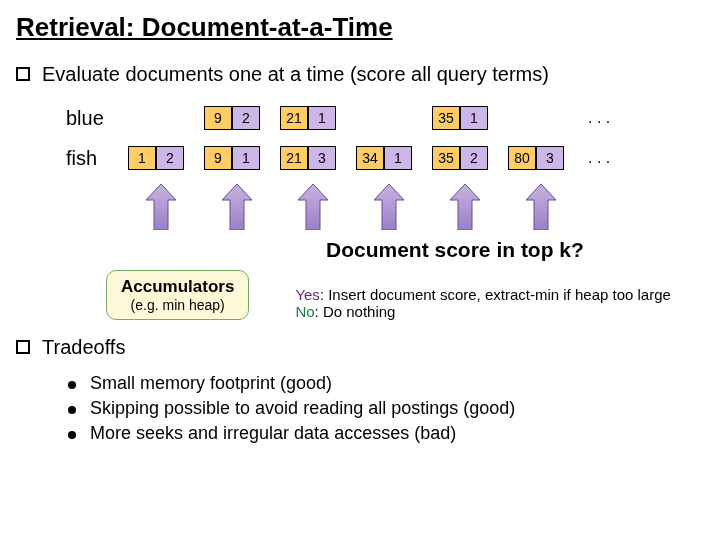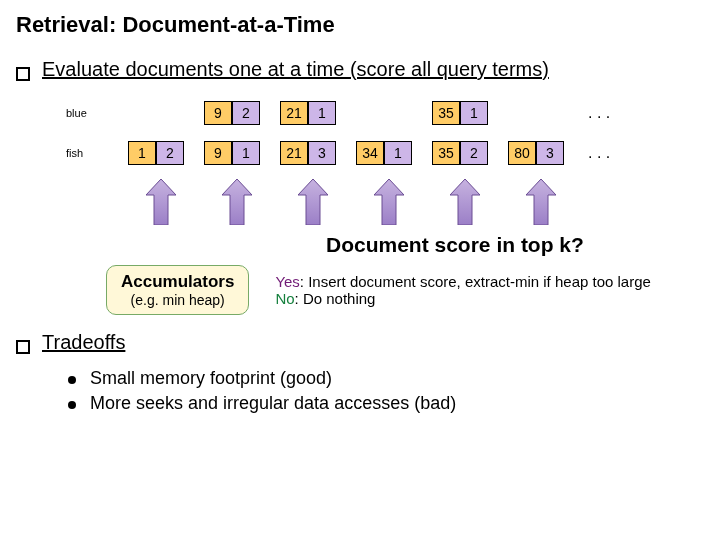--- a/index.html
+++ b/index.html
@@ -7,44 +7,44 @@
     margin: 0;
     padding: 0;
     width: 720px;
     height: 540px;
     font-family: Arial, Helvetica, sans-serif;
     background: #fff;
     color: #000;
     font-size: 16px;
   }
   .slide { padding: 12px 16px 8px 16px; }
-  .title { font-size: 22px; font-weight: bold; margin: 0 0 20px 0; }
-  .bullet-row { display: flex; align-items: flex-end; margin: 4px 0 14px 0; text-decoration: underline; }
+  .title { font-size: 26px; font-weight: bold; margin: 0 0 20px 0; text-decoration: underline; }
+  .bullet-row { display: flex; align-items: flex-start; margin: 4px 0 14px 0; }
   .sq-bullet { width: 14px; height: 14px; border: 2px solid #000; margin-right: 12px; margin-top: 4px; flex-shrink: 0; }
   .bullet-text { font-size: 20px; }
   .dot-bullet { width: 8px; height: 8px; background: #000; border-radius: 50%; margin-right: 14px; margin-top: 8px; flex-shrink: 0; }
   .sub-list { margin-left: 52px; }
   .sub-row { display: flex; align-items: flex-start; margin: 4px 0; }
   .sub-text { font-size: 18px; }
 
   .postings-area { margin: 0 0 10px 50px; position: relative; height: 160px; }
   .row { display: flex; align-items: center; position: absolute; left: 0; }
   .row-blue { top: 6px; }
   .row-fish { top: 46px; }
-  .term-label { font-size: 11px; width: 62px; }
+  .term-label { font-size: 20px; width: 62px; }
   .grp { display: flex; margin-right: 20px; }
   .cell { width: 28px; height: 24px; border: 1px solid #000; display: flex; align-items: center; justify-content: center; font-size: 14px; }
   .cell.doc { background: #ffcc66; }
   .cell.tf  { background: #cdb6e8; }
   .ellipsis { font-size: 16px; margin-left: 4px; }
 
   .arrow-up { position: absolute; top: 84px; }
   .arrow-up svg { display: block; }
 
-  .mid-block { display: flex; margin: 0 0 10px 90px; align-items: center; }
+  .mid-block { display: flex; margin: 0 0 10px 90px; align-items: flex-end; gap: 20px; }
   .accum { border: 1px solid #7a6; background: #fff8d8; border-radius: 10px; padding: 6px 14px; text-align: center; margin-right: 26px; }
   .accum .big { font-size: 17px; font-weight: bold; }
   .accum .small { font-size: 14px; }
   .score-col { font-size: 15px; }
   .yes { color: #701a75; }
   .no  { color: #15803d; }
 </style>
 </head>
 <body>
 
@@ -163,16 +163,20 @@
     <div class="bullet-text">Tradeoffs</div>
   </div>
 
   <div class="sub-list">
     <div class="sub-row">
         <div class="dot-bullet"></div>
         <div class="sub-text">Small memory footprint (good)</div>
       </div>
     <div class="sub-row">
         <div class="dot-bullet"></div>
+        <div class="sub-text">Skipping possible to avoid reading all postings (good)</div>
+      </div>
+    <div class="sub-row">
+        <div class="dot-bullet"></div>
         <div class="sub-text">More seeks and irregular data accesses (bad)</div>
       </div>
   </div>
 </div>
 
 </body></html>

